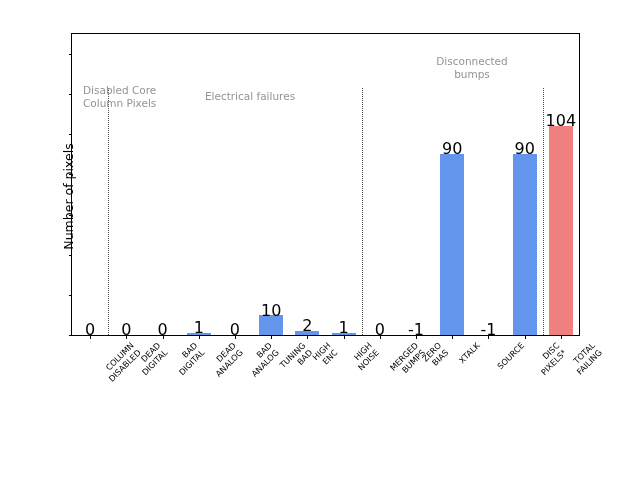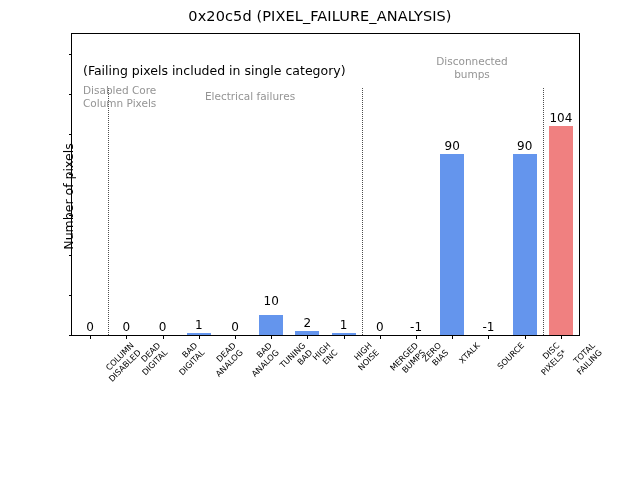--- a/index.html
+++ b/index.html
@@ -79,21 +79,21 @@
     transform-origin: right top;
     transform: rotate(-45deg);
   }
   
   .bar {
     position: absolute;
     bottom: 0;
   }
   .bar-value {
     position: absolute;
-    font-size: 12px;
+    font-size: 16px;
     color: #000000;
     text-align: center;
     white-space: nowrap;
     transform: translateX(-50%);
   }
   
   .divider {
     position: absolute;
     width: 0;
     border-left: 1.3px dotted #4d4d4d;
@@ -127,21 +127,20 @@
     color: #000000;
     line-height: 13.5px;
     white-space: pre-line;
   }
 </style>
 </head>
 <body>
 
 <div id="figure">
 
-  <div id="chart-title">0x20c5d (PIXEL_FAILURE_ANALYSIS)</div>
 
   <div id="plot-area">
     <div id="plot-inner">
         <div class="y-tick-mark" style="top: 301px;"></div>
         <div class="y-tick-mark" style="top: 260.867px;"></div>
         <div class="y-tick-mark" style="top: 220.733px;"></div>
         <div class="y-tick-mark" style="top: 180.6px;"></div>
         <div class="y-tick-mark" style="top: 140.467px;"></div>
         <div class="y-tick-mark" style="top: 100.333px;"></div>
         <div class="y-tick-mark" style="top: 60.2px;"></div>
@@ -152,21 +151,21 @@
         <div class="bar-value" style="left: 54.3214px; top: 286px;">0</div>
         <div class="x-tick-mark" style="left: 90.5357px;"></div>
         <div class="bar-value" style="left: 90.5357px; top: 286px;">0</div>
         <div class="x-tick-mark" style="left: 126.75px;"></div>
         <div class="bar" style="left: 114.799px; width: 23.9014px; height: 2.00667px; background: rgb(100, 149, 237);"></div>
         <div class="bar-value" style="left: 126.75px; top: 283.993px;">1</div>
         <div class="x-tick-mark" style="left: 162.964px;"></div>
         <div class="bar-value" style="left: 162.964px; top: 286px;">0</div>
         <div class="x-tick-mark" style="left: 199.179px;"></div>
         <div class="bar" style="left: 187.228px; width: 23.9014px; height: 20.0667px; background: rgb(100, 149, 237);"></div>
-        <div class="bar-value" style="left: 199.179px; top: 260px;">10</div>
+        <div class="bar-value" style="left: 199.179px; top: 267px;">10</div>
         <div class="x-tick-mark" style="left: 235.393px;"></div>
         <div class="bar" style="left: 223.442px; width: 23.9014px; height: 4.01333px; background: rgb(100, 149, 237);"></div>
         <div class="bar-value" style="left: 235.393px; top: 281.987px;">2</div>
         <div class="x-tick-mark" style="left: 271.607px;"></div>
         <div class="bar" style="left: 259.656px; width: 23.9014px; height: 2.00667px; background: rgb(100, 149, 237);"></div>
         <div class="bar-value" style="left: 271.607px; top: 283.993px;">1</div>
         <div class="x-tick-mark" style="left: 307.821px;"></div>
         <div class="bar-value" style="left: 307.821px; top: 286px;">0</div>
         <div class="x-tick-mark" style="left: 344.036px;"></div>
         <div class="bar-value" style="left: 344.036px; top: 286px;">-1</div>
@@ -181,21 +180,20 @@
         <div class="x-tick-mark" style="left: 488.893px;"></div>
         <div class="bar" style="left: 476.942px; width: 23.9014px; height: 208.693px; background: rgb(240, 128, 128);"></div>
         <div class="bar-value" style="left: 488.893px; top: 77.3067px;">104</div>
         <div class="divider" style="left: 36.2143px; top: 54px; height: 247px;"></div>
         <div class="divider" style="left: 289.714px; top: 54px; height: 247px;"></div>
         <div class="divider" style="left: 470.786px; top: 54px; height: 247px;"></div>
       </div>
 
     <div id="y-axis-label">Number of pixels</div>
 
-    <div class="ann-heading" style="left:11px; top:28px;">(Failing pixels included in single category)</div>
 
     <div class="ann-group" style="left:11px; top:50px;">Disabled Core
 Column Pixels</div>
     <div class="ann-group center" style="left:178px; top:56px;">Electrical failures</div>
     <div class="ann-group center" style="left:400px; top:21px;">Disconnected
 bumps</div>
   </div>
 
 
 <div class="x-tick-label" style="left: 88.1071px; top: 341px;">COLUMN

